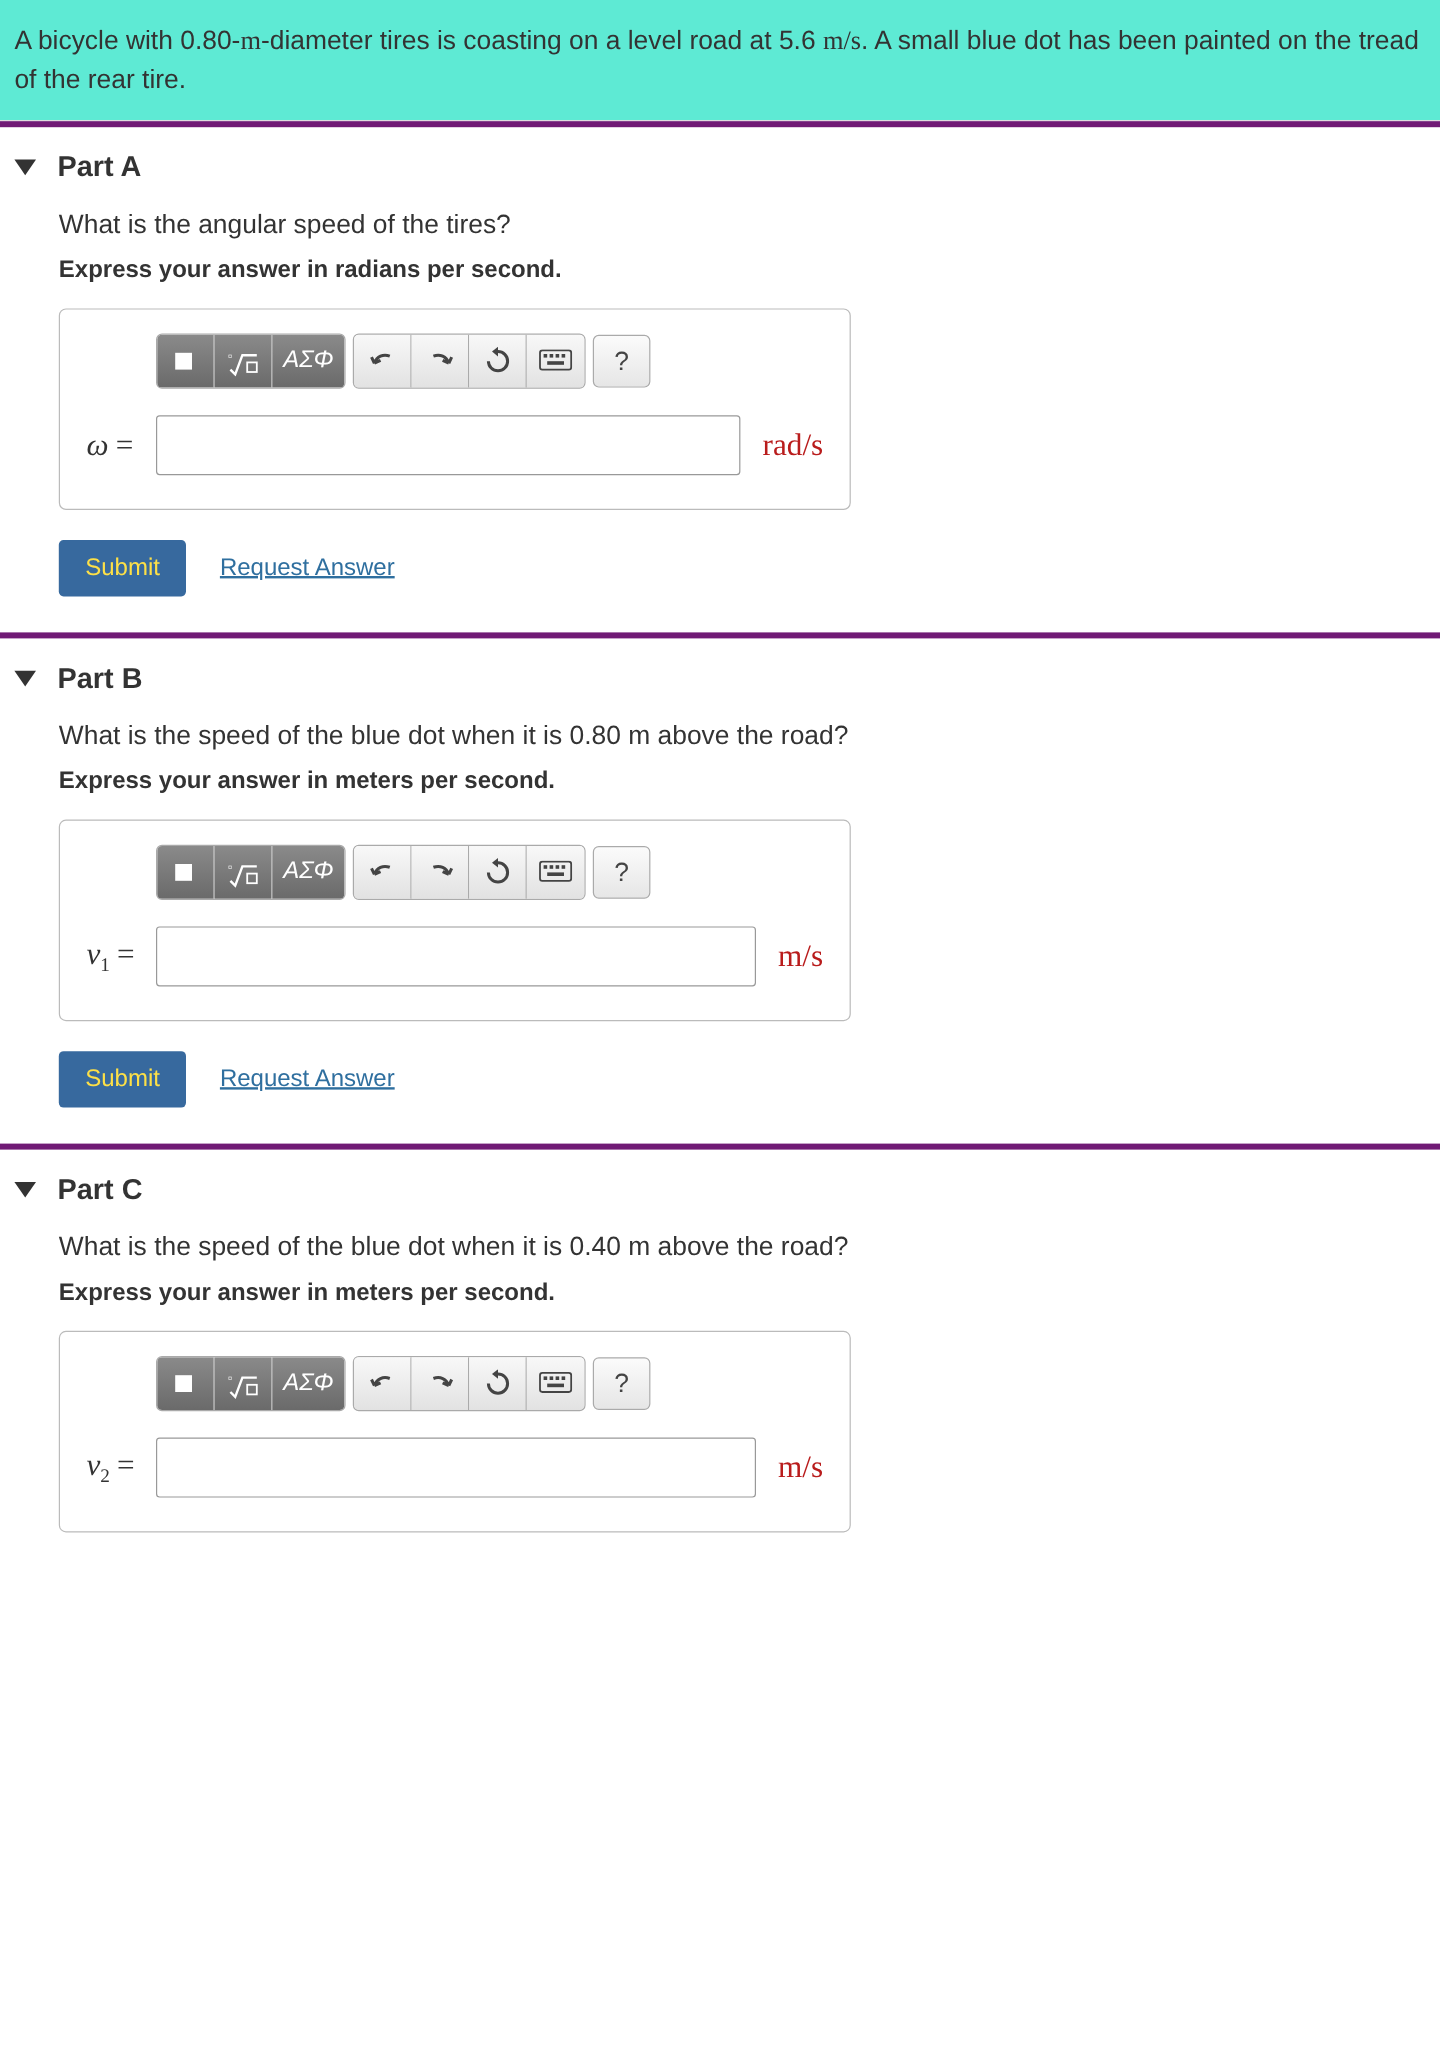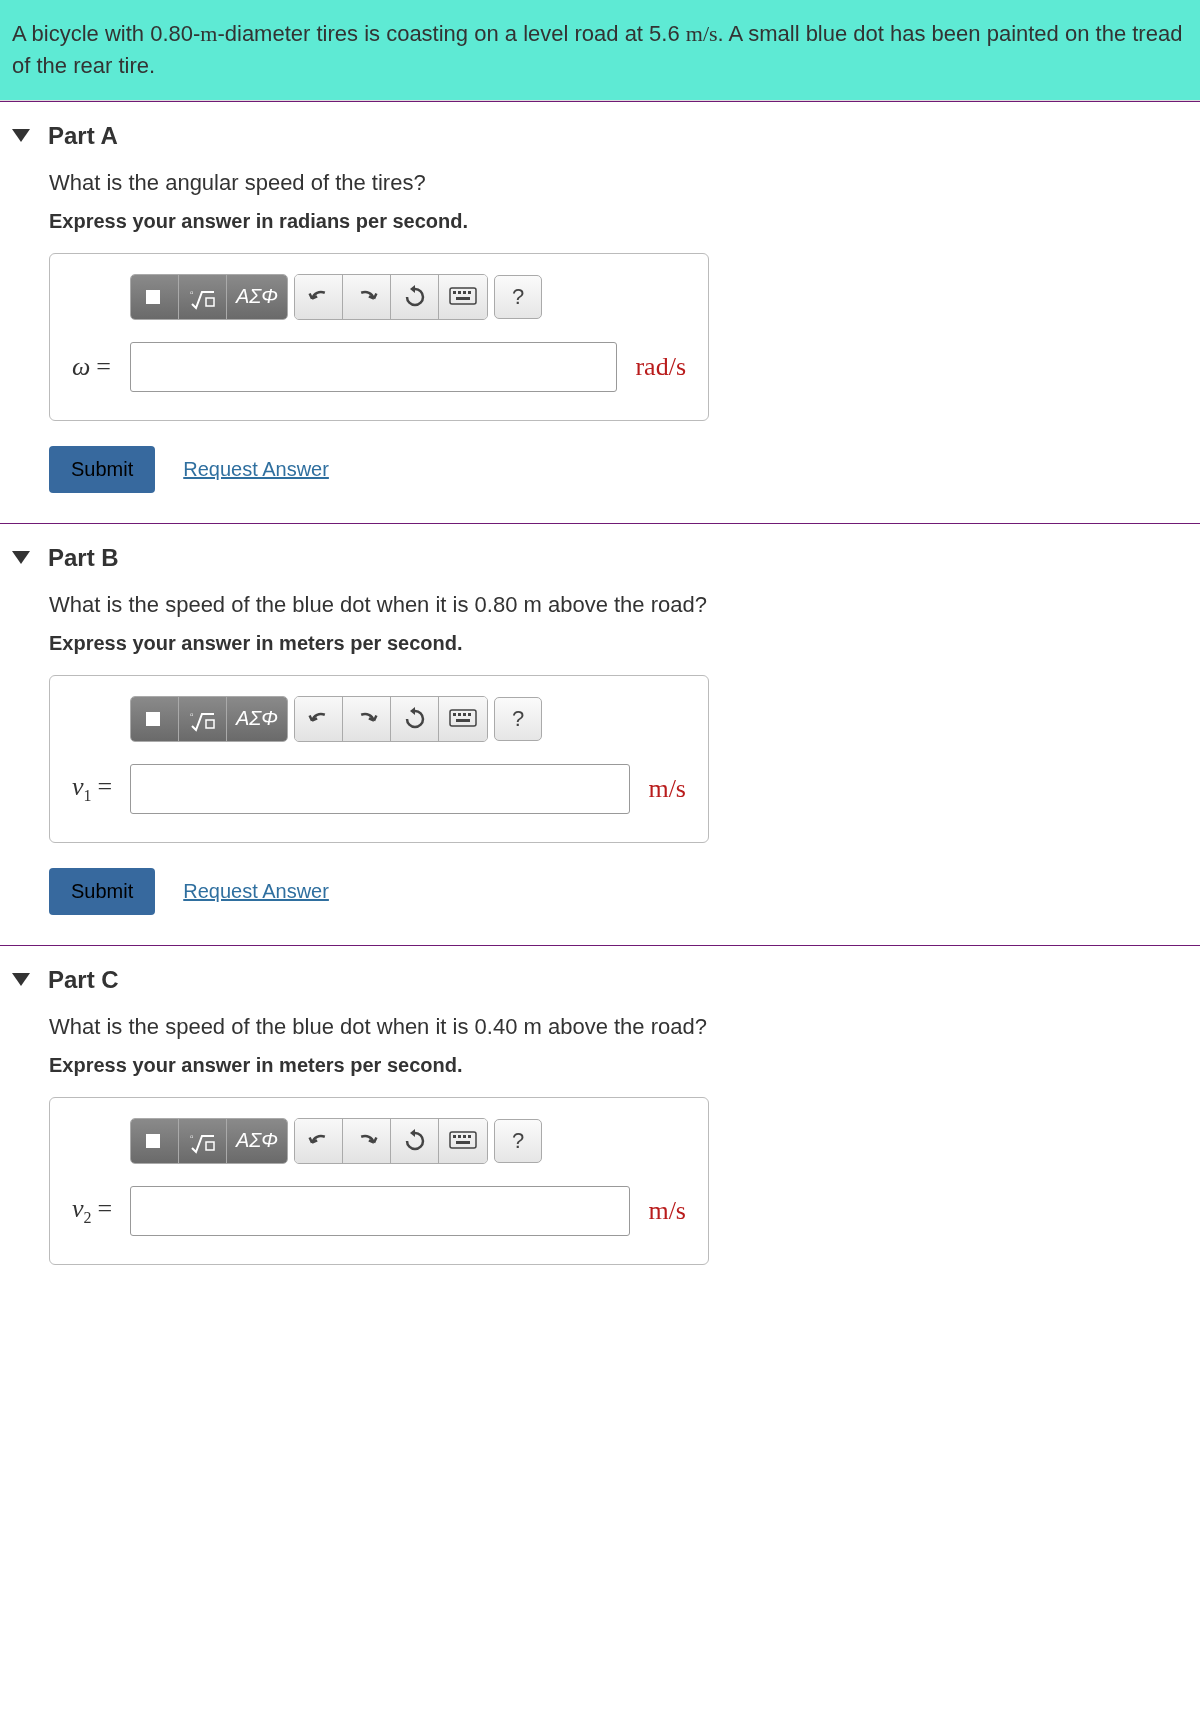--- a/index.html
+++ b/index.html
@@ -10,21 +10,21 @@
     }
     .problem-statement {
       background: #5eead4;
       padding: 18px 12px;
       font-size: 22px;
       line-height: 1.45;
       color: #333;
       border-bottom: 1px solid #ddd;
     }
     .problem-statement .math { font-family: 'Times New Roman', serif; }
-    .part-section { border-top: 1px solid #701a75; }
+    .part-section { border-top: 5px solid #701a75; }
     .part-header {
       display: flex;
       align-items: center;
       padding: 20px 18px 20px 12px;
       cursor: pointer;
     }
     .part-header .triangle {
       width: 0; height: 0;
       border-left: 9px solid transparent;
       border-right: 9px solid transparent;
@@ -105,21 +105,21 @@
     .unit-label {
       font-family: 'Times New Roman', serif;
       font-size: 26px;
       color: #b91c1c;
       margin-left: 18px;
       white-space: nowrap;
     }
     .actions { display: flex; align-items: center; gap: 28px; }
     .submit-btn {
       background: #37699e;
-      color: #000000;
+      color: #fde047;
       border: none;
       border-radius: 4px;
       padding: 12px 22px;
       font-size: 20px;
       cursor: pointer;
     }
     .request-link {
       color: #2f6f9f;
       font-size: 20px;
       font-weight: normal;

